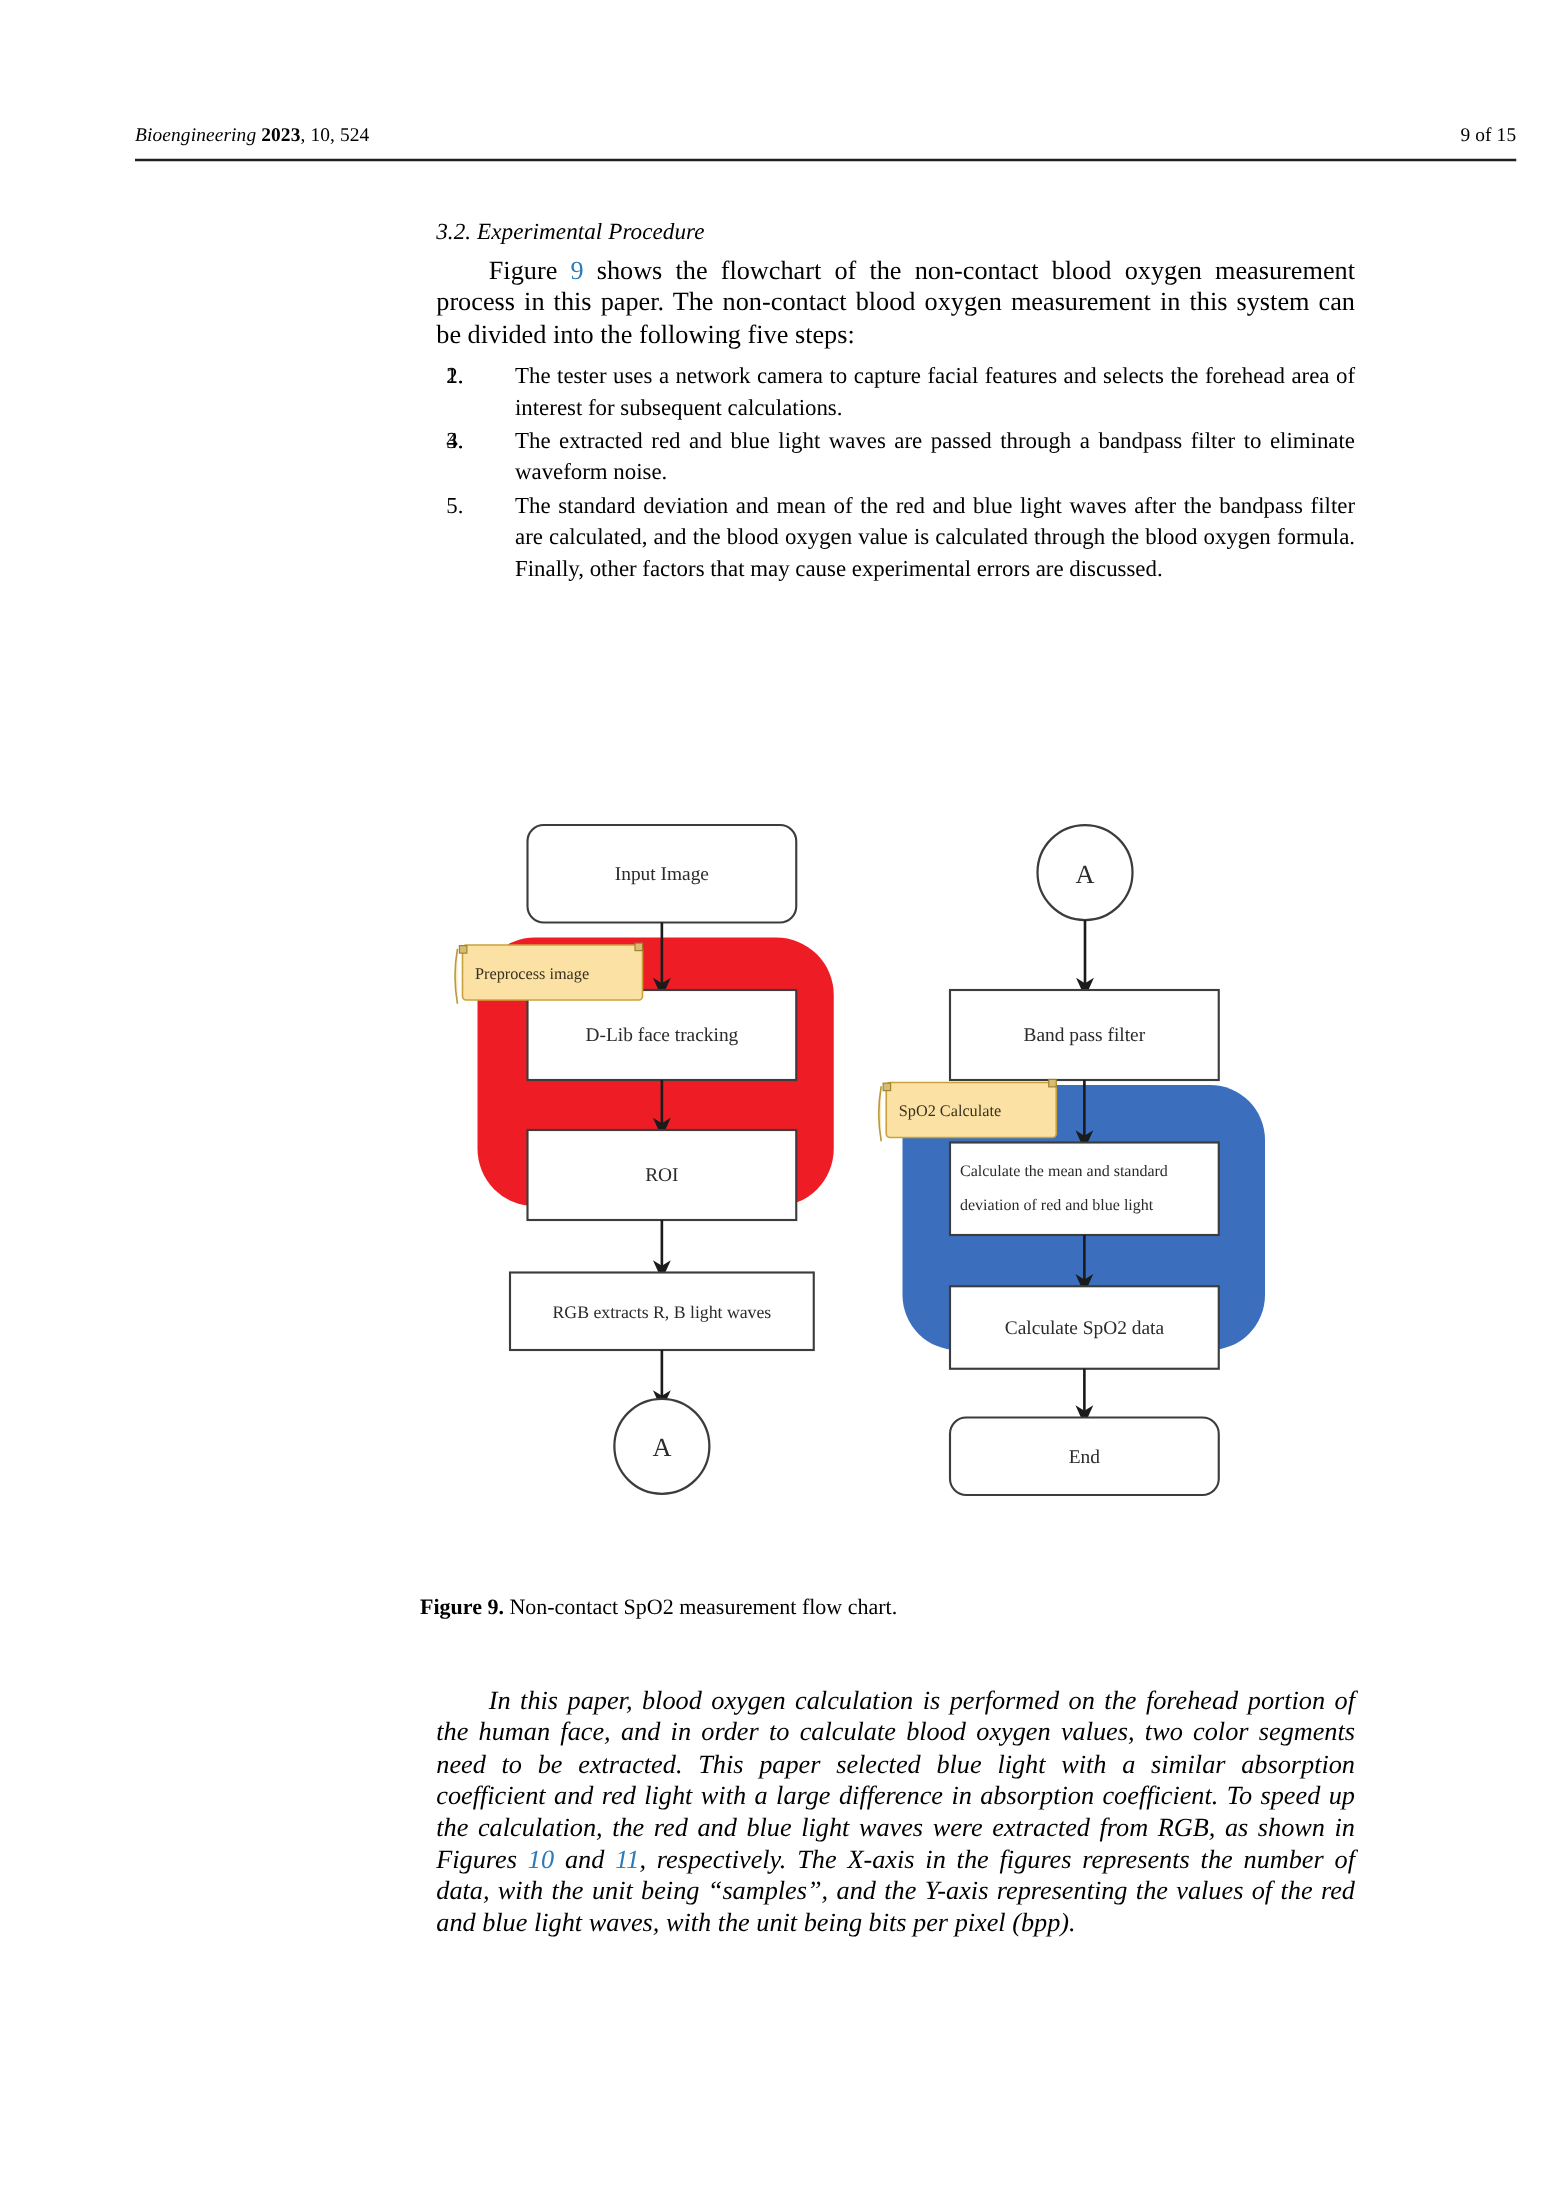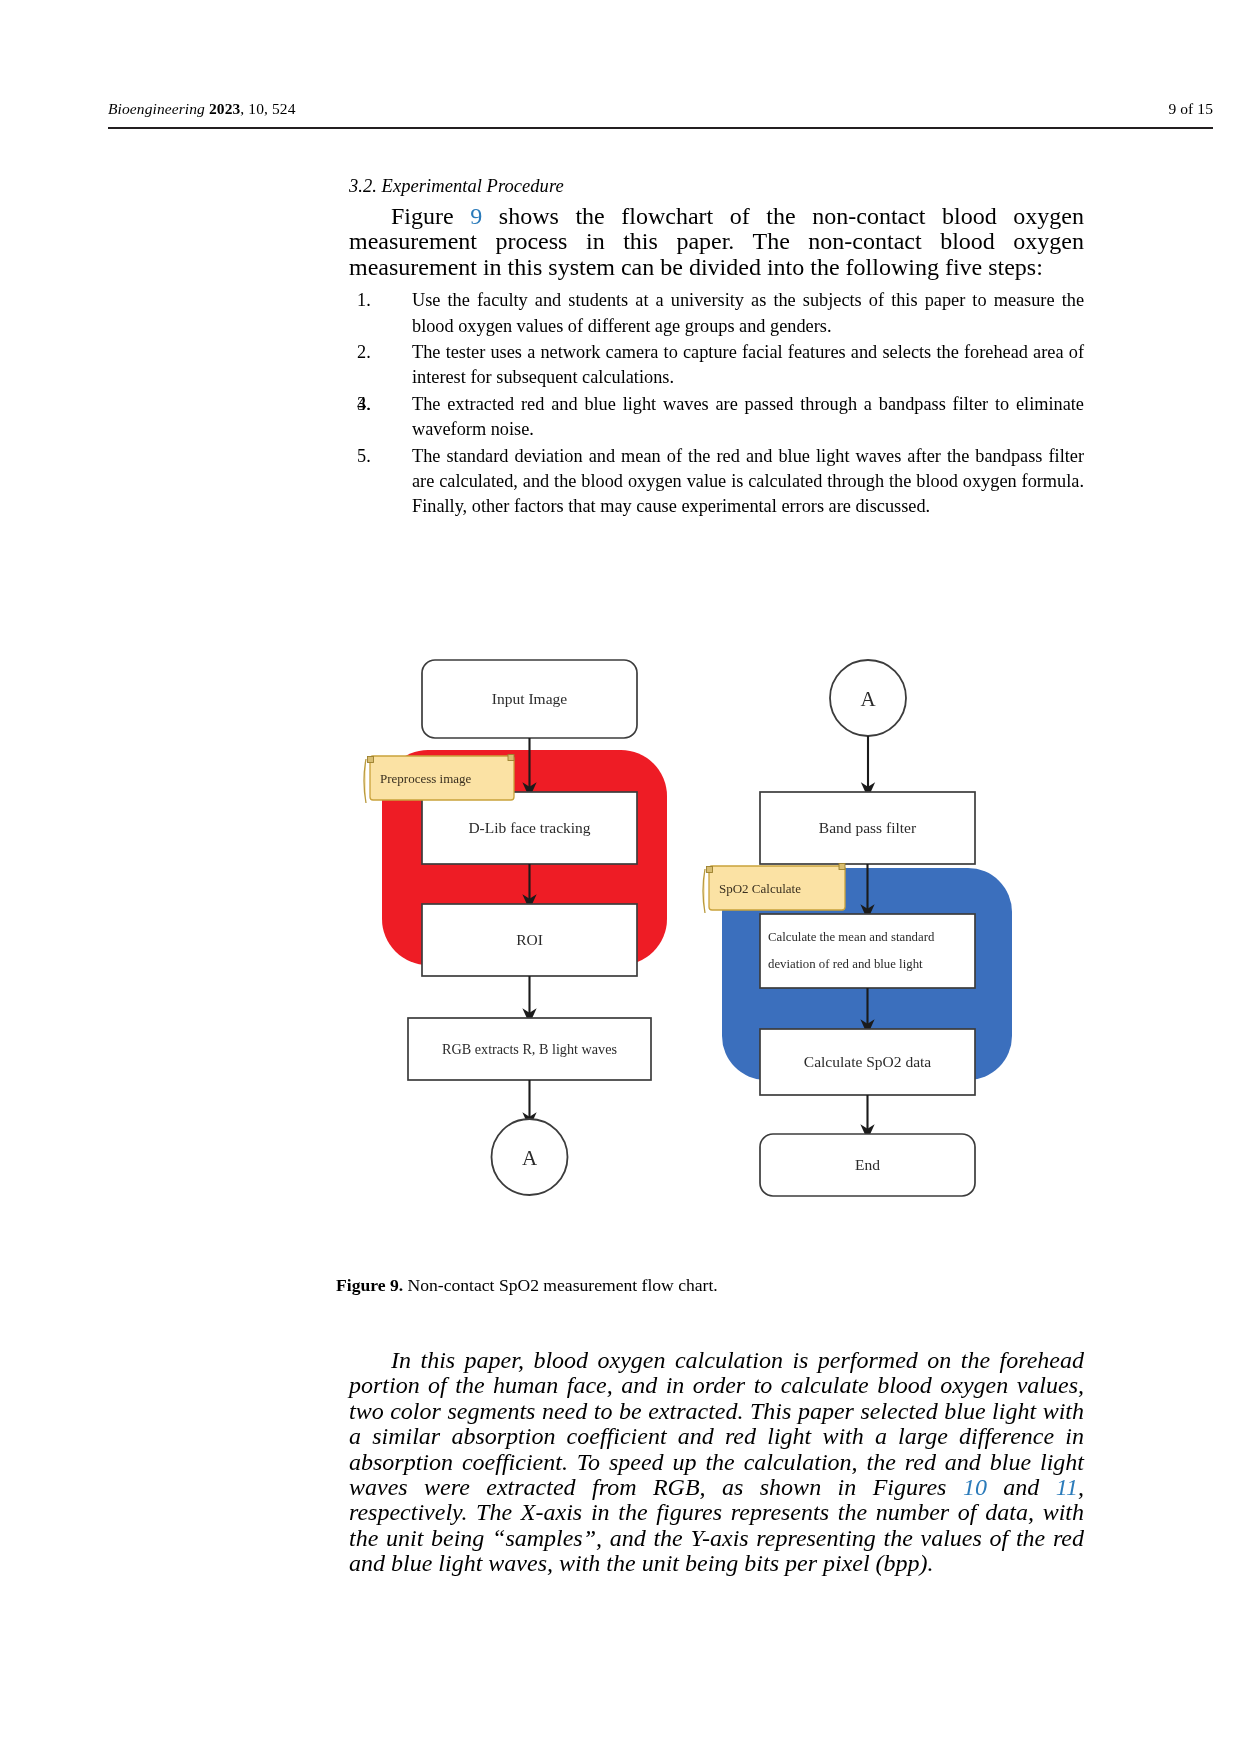--- a/index.html
+++ b/index.html
@@ -60,21 +60,21 @@
 
   h2.sec {
     font-size: 18.5px;
     font-style: italic;
     font-weight: normal;
     margin: 0 0 7px 0;
     letter-spacing: 0.05px;
   }
 
   p.body {
-    font-size: 24px;
+    font-size: 21px;
     line-height: 25.4px;
     margin: 0;
     text-align: justify;
     text-justify: inter-word;
     hyphens: manual;
   }
   p.body.indent { text-indent: 42px; }
 
   .link { color: #2b7bba; }
 
@@ -146,21 +146,21 @@
   </div>
   <div class="head-rule"></div>
 
   <div class="col">
 
     <h2 class="sec">3.2. Experimental Procedure</h2>
 
     <p class="body indent"><span>Figure </span><span class="link">9</span><span> shows the flowchart of the non-contact blood oxygen measurement process in this paper. The non-contact blood oxygen measurement in this system can be divided into the following five steps:</span></p>
 
     <ol class="steps">
-      <li><span class="num">1.</span><span>Use the faculty and students at a university as the subjects of this paper to measure the blood oxygen values of different age groups and genders.</span></li>
+      <li><span class="num">1.</span></li>
       <li><span class="num">2.</span><span>The tester uses a network camera to capture facial features and selects the forehead area of interest for subsequent calculations.</span></li>
       <li><span class="num">3.</span></li>
       <li><span class="num">4.</span><span>The extracted red and blue light waves are passed through a bandpass filter to eliminate waveform noise.</span></li>
       <li><span class="num">5.</span><span>The standard deviation and mean of the red and blue light waves after the bandpass filter are calculated, and the blood oxygen value is calculated through the blood oxygen formula. Finally, other factors that may cause experimental errors are discussed.</span></li>
     </ol>
   </div>
 
   <div class="figure-wrap">
     <svg class="fig-svg" width="735" height="600" viewBox="0 0 735 600" xmlns="http://www.w3.org/2000/svg">
       <defs>

